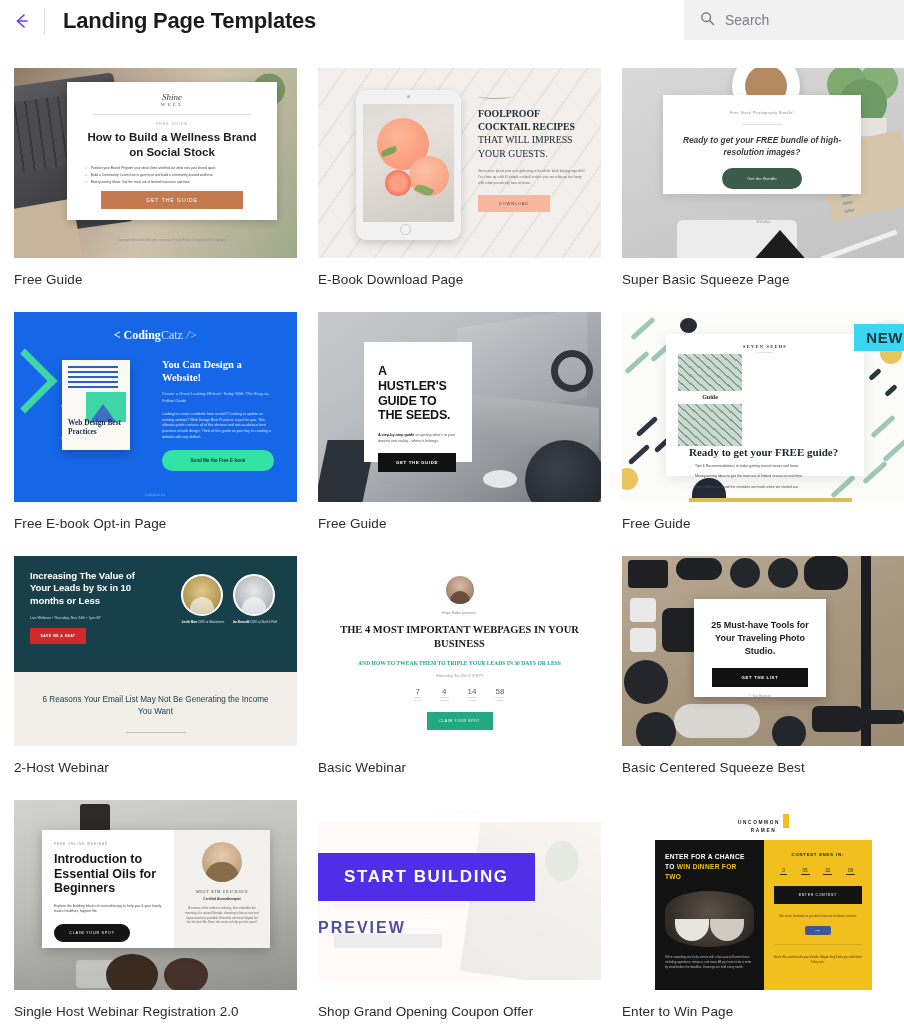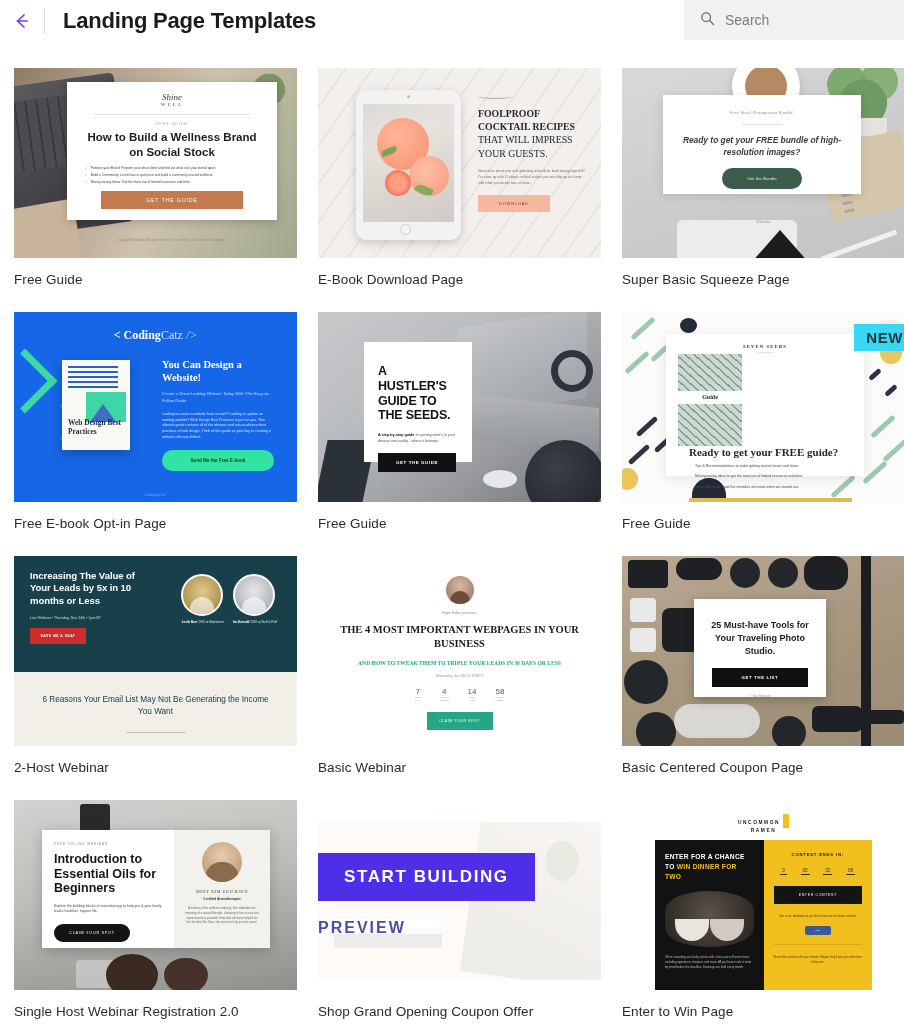--- a/index.html
+++ b/index.html
@@ -654,21 +654,21 @@
         <div class="gc" style="left:150px;top:160px;width:34px;height:34px;"></div>
         <div class="g" style="left:190px;top:150px;width:50px;height:26px;border-radius:6px;"></div>
         <div class="tripod"></div>
         <div class="g" style="left:236px;top:154px;width:46px;height:14px;"></div>
         <div class="pad">
           <h3>25 Must-have Tools for Your Traveling Photo Studio.</h3>
           <div class="cta">GET THE LIST</div>
           <div class="foot">© Your Business</div>
         </div>
       </div>
-      <div class="card-label">Basic Centered Coupon Page</div>
+      <div class="card-label">Basic Centered Squeeze Best</div>
     </div>
   </div>
 
   <div class="row">
 
     <div class="card">
       <div class="thumb t10">
         <div class="b1"></div>
         <div class="gl"></div>
         <div class="b2"></div>

